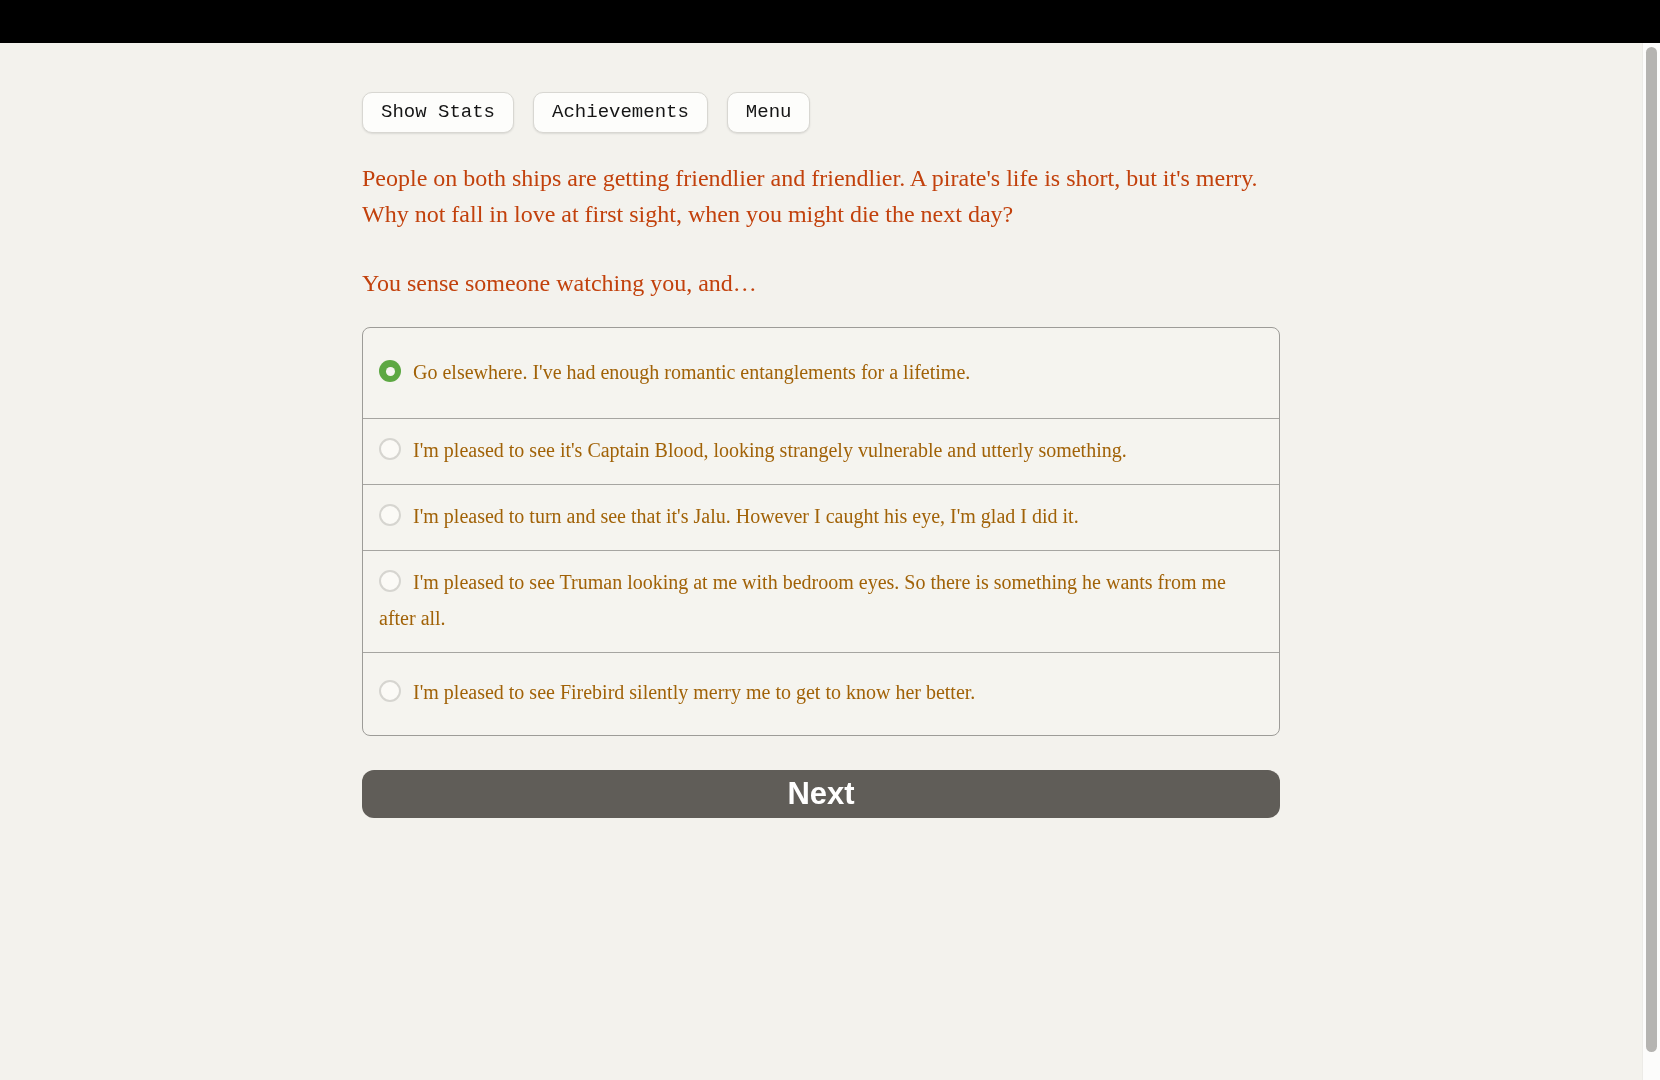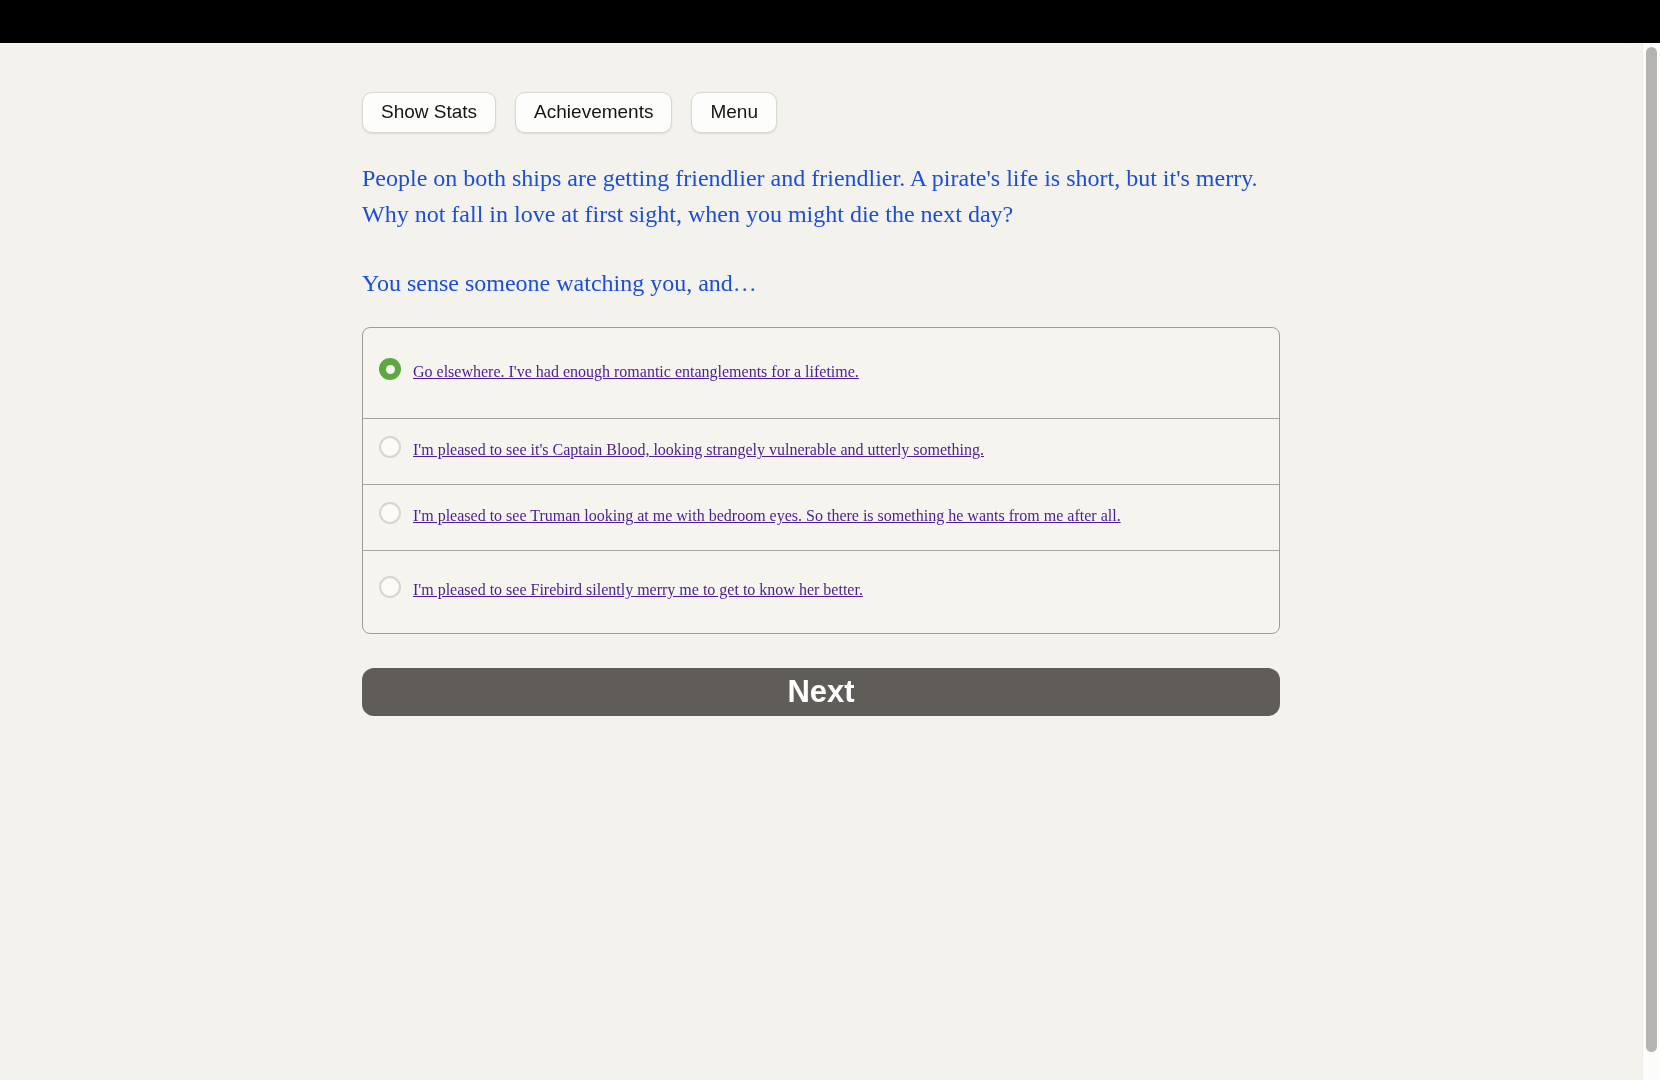--- a/index.html
+++ b/index.html
@@ -30,57 +30,56 @@
   }
 
   
   .toolbar {
     margin-top: 49px;
     display: flex;
     gap: 19px;
     font-family: "Liberation Sans", sans-serif;
   }
   .toolbar button {
-    font-family: Liberation Sans, sans-serif;
+    font-family: Liberation Mono, monospace;
     font-size: 19px;
     color: #151515;
     padding: 7px 18px 8px;
     background: #fdfdfb;
     border: 1px solid #d8d7d2;
     border-radius: 10px;
     box-shadow: 0 1px 2px rgba(0,0,0,0.10);
     cursor: pointer;
     line-height: 24px;
   }
 
   
   .story p {
     font-size: 24px;
     line-height: 36px;
-    color: #1d4ed8;
+    color: #c2410c;
     margin: 0;
   }
   .story p.para-1 { margin-top: 27px; }
   .story p.para-2 { margin-top: 33px; }
 
   
   .choice-box {
     margin-top: 26px;
     border: 1px solid #9d9c98;
     border-radius: 8px;
     background: #f5f4ef;
     overflow: hidden;
   }
   .choice-row {
-    font-size: 16px;
+    font-size: 20px;
     line-height: 36px;
-    color: #4c1d95;
+    color: #a16207;
     padding: 13px 16px 16px;
     cursor: pointer;
-    text-decoration: underline;
   }
   .choice-row + .choice-row { border-top: 1px solid #a6a5a1; }
   .choice-row.row-first { padding: 26px 16px 28px; }
   .choice-row.row-last  { padding: 21px 16px 25px; }
 
   .radio {
     display: inline-block;
     box-sizing: border-box;
     width: 22px; height: 22px;
     border-radius: 50%;
@@ -155,20 +154,23 @@
   <div class="choice-box">
 
     <div class="choice-row row-first">
       <span class="radio radio--on"></span><span class="choice-text">Go elsewhere. I've had enough romantic entanglements for a lifetime.</span>
     </div>
 
     <div class="choice-row">
       <span class="radio radio--off"></span><span class="choice-text">I'm pleased to see it's Captain Blood, looking strangely vulnerable and utterly something.</span>
     </div>
 
+    <div class="choice-row">
+      <span class="radio radio--off"></span><span class="choice-text">I'm pleased to turn and see that it's Jalu. However I caught his eye, I'm glad I did it.</span>
+    </div>
 
     <div class="choice-row">
       <span class="radio radio--off"></span><span class="choice-text">I'm pleased to see Truman looking at me with bedroom eyes. So there is something he wants from me after all.</span>
     </div>
 
     <div class="choice-row row-last">
       <span class="radio radio--off"></span><span class="choice-text">I'm pleased to see Firebird silently merry me to get to know her better.</span>
     </div>
 
   </div>

